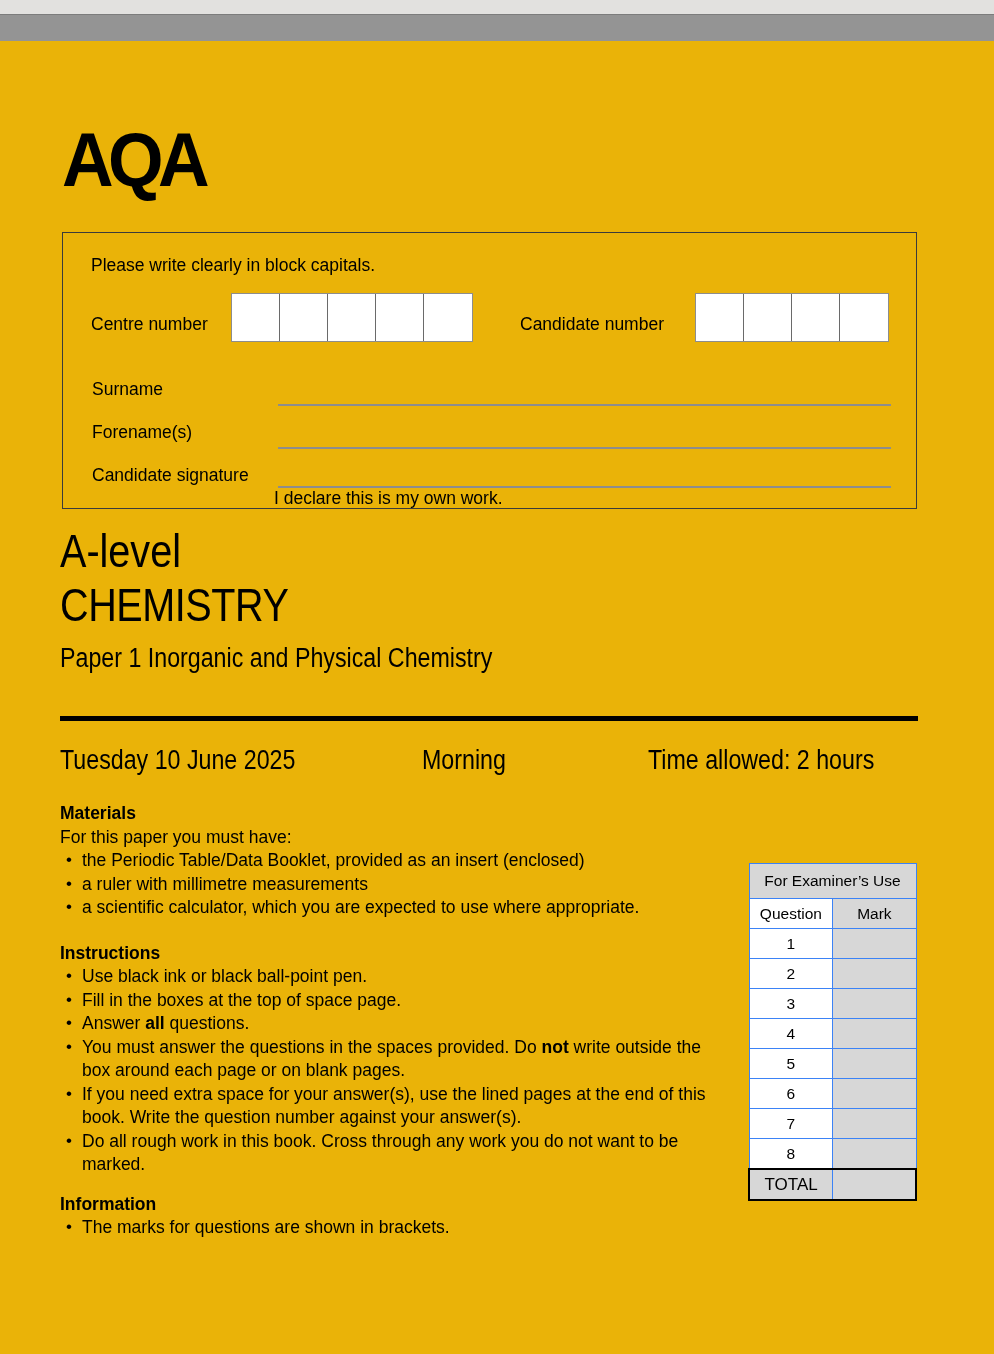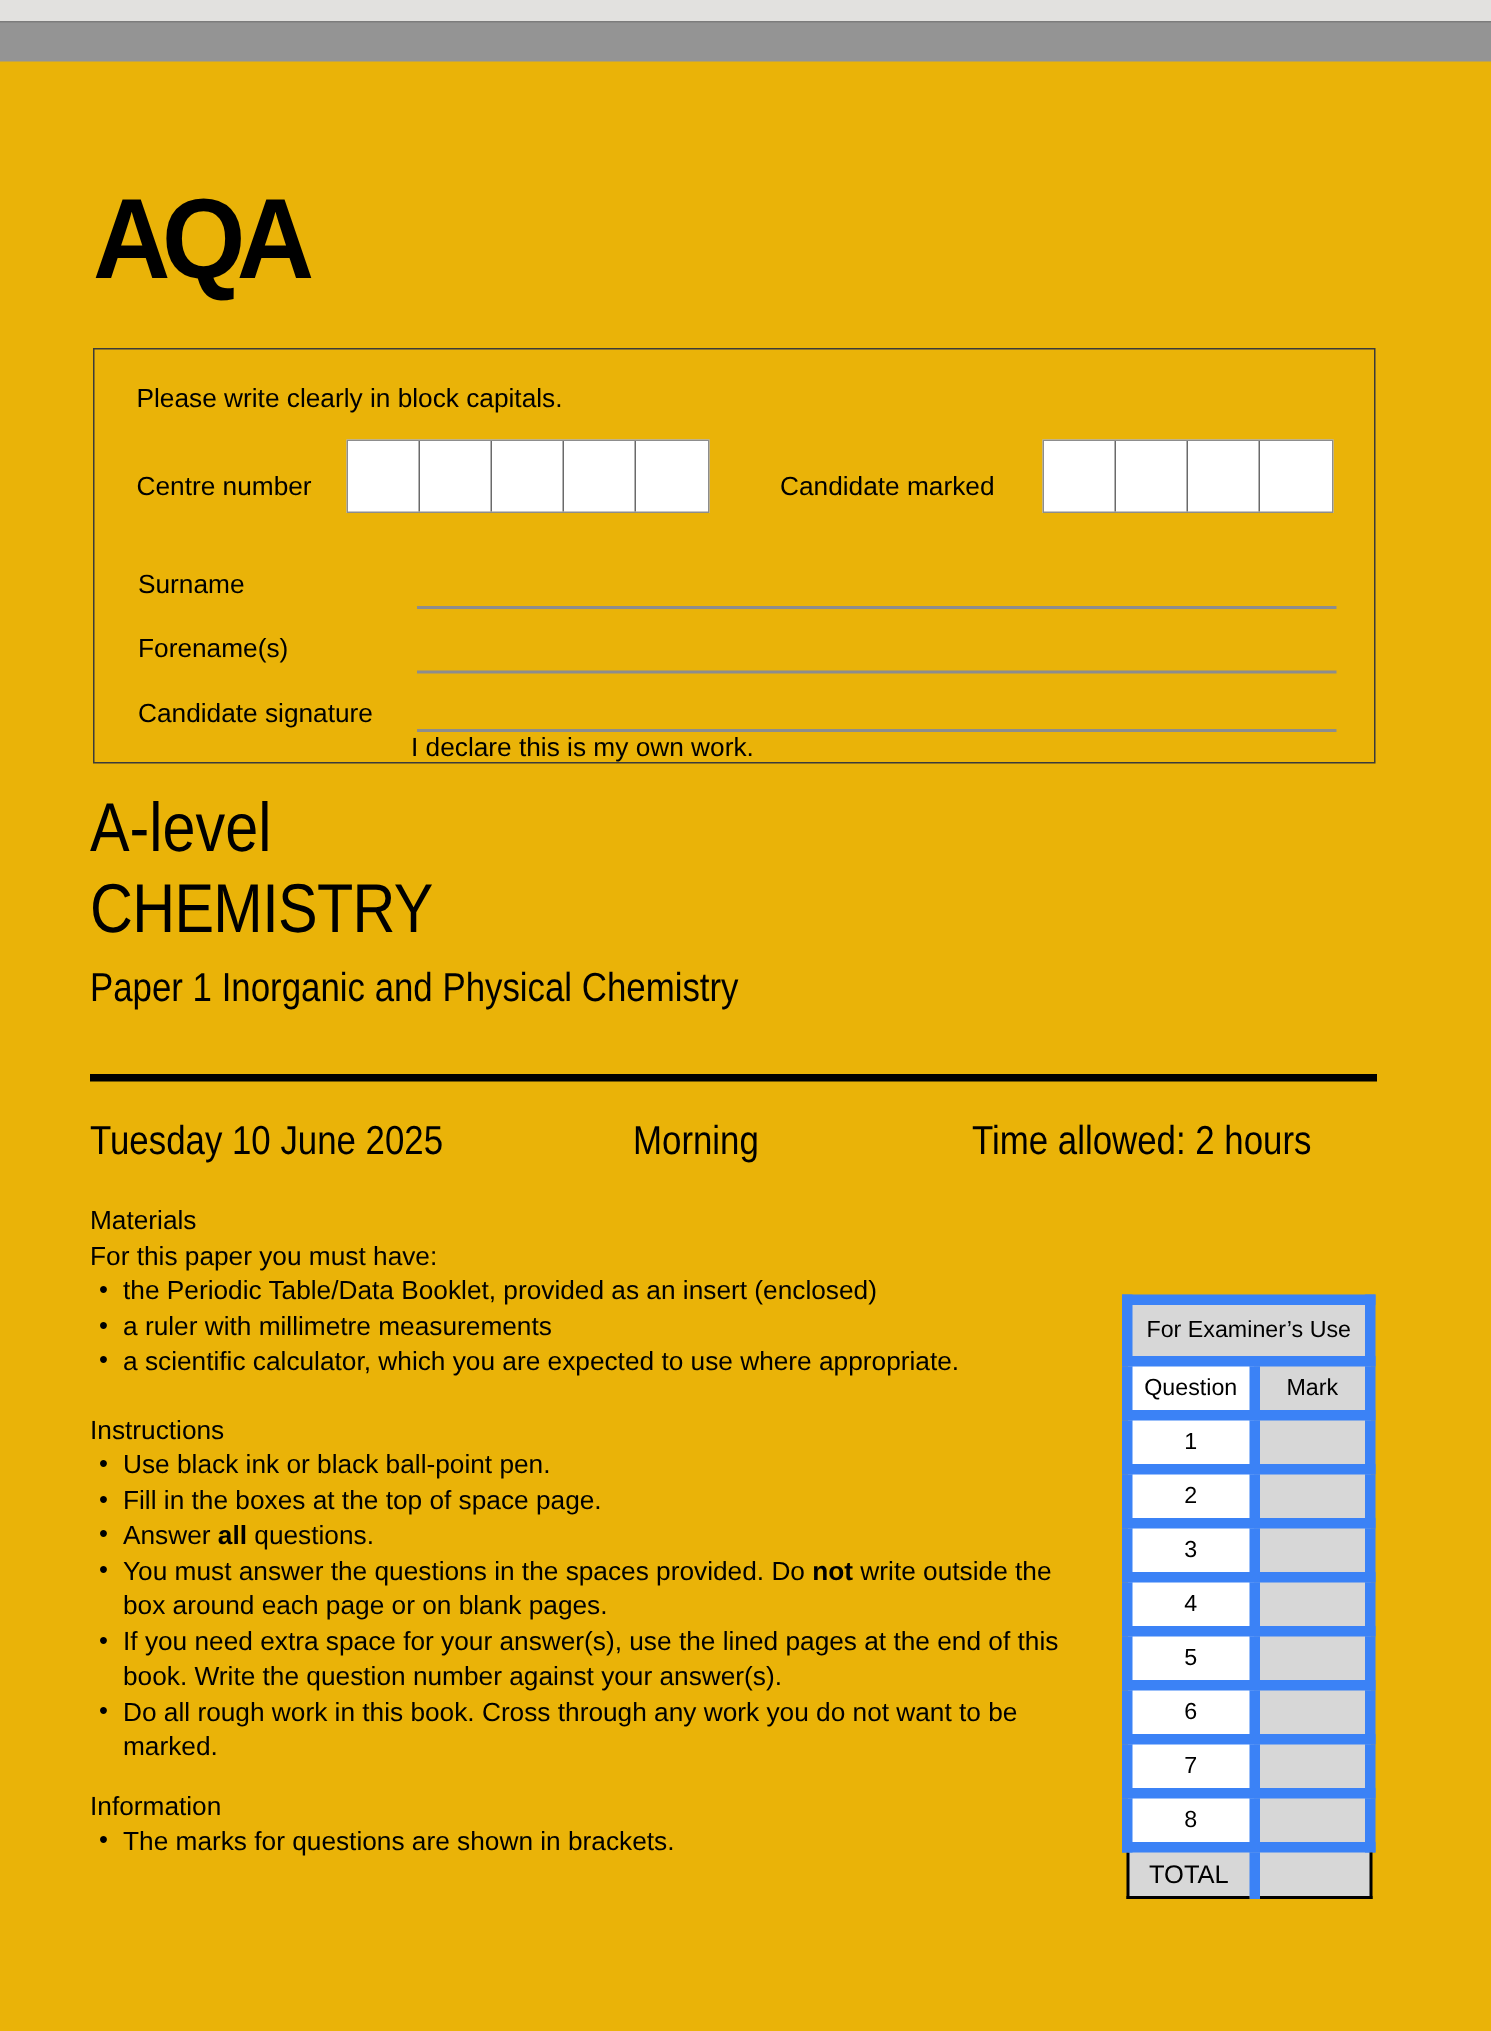--- a/index.html
+++ b/index.html
@@ -160,21 +160,21 @@
 
   
   #left-col {
     position: absolute;
     left: 60px; top: 761px;
     width: 672px;
     font-size: 17.5px;
     line-height: 23.5px;
   }
   .sec-head {
-    font-weight: normal;
+    font-weight: bold;
     font-size: 17.5px;
     margin: 0 0 0 0;
   }
   .plain-line { margin: 0; }
   ul.bullets {
     list-style: none;
     margin: 0;
     padding: 0;
   }
   ul.bullets > li {
@@ -194,21 +194,21 @@
 
   
   #examiner-table {
     position: absolute;
     left: 748px; top: 822px;
     width: 169px;
     border-collapse: collapse;
     font-size: 15.5px;
   }
   #examiner-table td, #examiner-table th {
-    border: 7px solid #3b82f6;
+    border: 1px solid #3b82f6;
     padding: 0;
     height: 29px;
     text-align: center;
     vertical-align: middle;
     font-weight: normal;
   }
   .exam-head-cell {
     background: #d7d7d7;
     height: 34px !important;
     font-size: 15.5px;
@@ -247,21 +247,21 @@
 
     <div class="field-label" id="centre-label">Centre number</div>
     <div class="num-boxes" id="centre-boxes">
       <div class="num-cell"></div>
       <div class="num-cell"></div>
       <div class="num-cell"></div>
       <div class="num-cell"></div>
       <div class="num-cell"></div>
     </div>
 
-    <div class="field-label" id="candidate-label">Candidate marked</div>
+    <div class="field-label" id="candidate-label">Candidate number</div>
     <div class="num-boxes" id="candidate-boxes">
       <div class="num-cell"></div>
       <div class="num-cell"></div>
       <div class="num-cell"></div>
       <div class="num-cell"></div>
     </div>
 
     <div class="field-label" id="surname-label">Surname</div>
     <div class="write-line" id="surname-line"></div>
 

